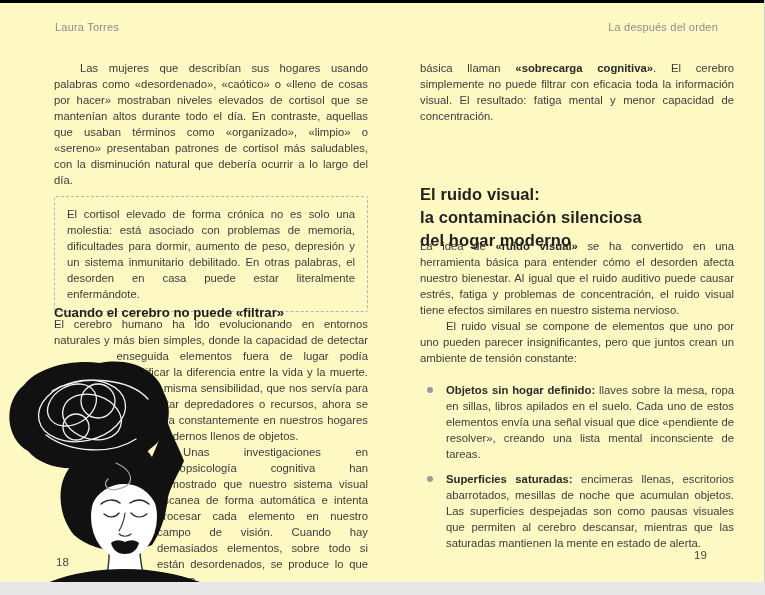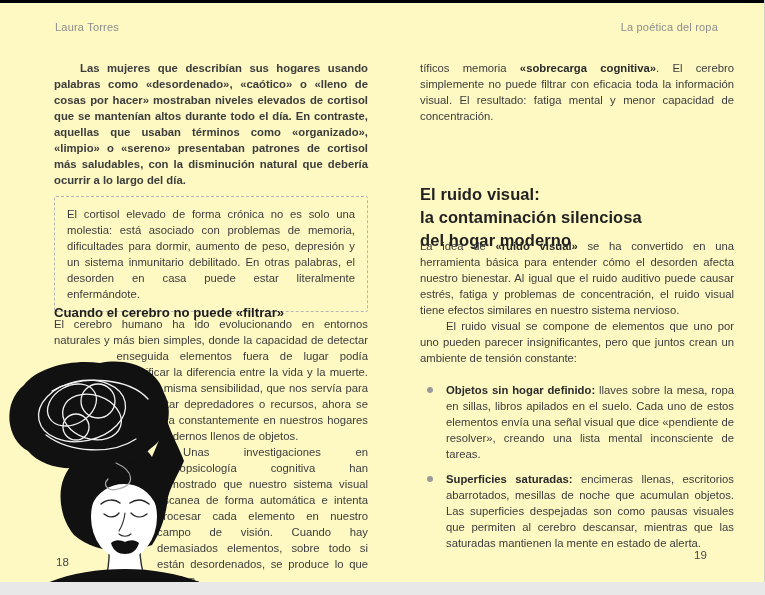--- a/index.html
+++ b/index.html
@@ -19,21 +19,21 @@
     display:flex;justify-content:space-between;
     font-size:11px;color:#8d8d8d;letter-spacing:.2px;
   }
   .col{position:absolute;width:314px;font-size:11.3px;line-height:16px;}
   .col-left{left:54px;top:0;}
   .col-right{left:420px;top:0;}
   p{margin:0;text-align:justify;}
   .indent{text-indent:26px;}
   .abs{position:absolute;left:0;right:0;}
   
-  .p1{top:60px;font-weight:bold;}
+  .p1{top:60px;}
   .callout{
     top:196px;
     border:1px dashed #b5b5b5;border-radius:2px;
     padding:9px 12px;
   }
   .section-heading{
     top:305px;
     font-size:13.2px;font-weight:bold;color:#1d1d1d;
     text-align:left;
   }
@@ -75,21 +75,21 @@
   .woman-svg{position:absolute;left:0;top:355px;width:300px;height:240px;}
 </style>
 </head>
 <body>
 
 <div class="spread">
   <div class="top-bar"></div>
 
   <div class="running-header">
     <span>Laura Torres</span>
-    <span>La poética del ropa</span>
+    <span>La después del orden</span>
   </div>
 
   <div class="col col-left">
     <p class="abs p1 indent">Las mujeres que describían sus hogares usando palabras como «desordenado», «caótico» o «lleno de cosas por hacer» mostraban niveles elevados de cortisol que se mantenían altos durante todo el día. En contraste, aquellas que usaban términos como «organizado», «limpio» o «sereno» presentaban patrones de cortisol más saludables, con la disminución natural que debería ocurrir a lo largo del día.</p>
 
     <div class="abs callout">
       <p>El cortisol elevado de forma crónica no es solo una molestia: está asociado con problemas de memoria, dificultades para dormir, aumento de peso, depresión y un sistema inmunitario debilitado. En otras palabras, el desorden en casa puede estar literalmente enfermándote.</p>
     </div>
 
     <h2 class="abs section-heading" style="margin:0">Cuando el cerebro no puede «filtrar»</h2>
@@ -141,21 +141,21 @@
       <path d="M46 80 C70 98 112 100 136 84"></path>
     </g>
 
     <path d="M116 108 C134 116 136 130 118 134 C108 137 102 130 108 124" stroke="#aaaaaa" stroke-width="1.2" fill="none" stroke-linecap="round"></path>
   </svg>
 
   <span class="page-number pn-left">18</span>
 
   <div class="col col-right">
     <div class="abs rp1">
-      <p><span>tíficos memoria </span><span class="b">«sobrecarga cognitiva»</span><span>. El cerebro simplemente no puede filtrar con eficacia toda la información visual. El resultado: fatiga mental y menor capacidad de concentración.</span></p>
+      <p><span>básica llaman </span><span class="b">«sobrecarga cognitiva»</span><span>. El cerebro simplemente no puede filtrar con eficacia toda la información visual. El resultado: fatiga mental y menor capacidad de concentración.</span></p>
     </div>
 
     <h1 class="abs rhead chapter-heading">El ruido visual:
 la contaminación silenciosa
 del hogar moderno</h1>
 
     <div class="abs rp2">
       <p><span>La idea de </span><span class="b">«ruido visual»</span><span> se ha convertido en una herramienta básica para entender cómo el desorden afecta nuestro bienestar. Al igual que el ruido auditivo puede causar estrés, fatiga y problemas de concentración, el ruido visual tiene efectos similares en nuestro sistema nervioso.</span></p>
       <p class="indent">El ruido visual se compone de elementos que uno por uno pueden parecer insignificantes, pero que juntos crean un ambiente de tensión constante:</p>
     </div>

